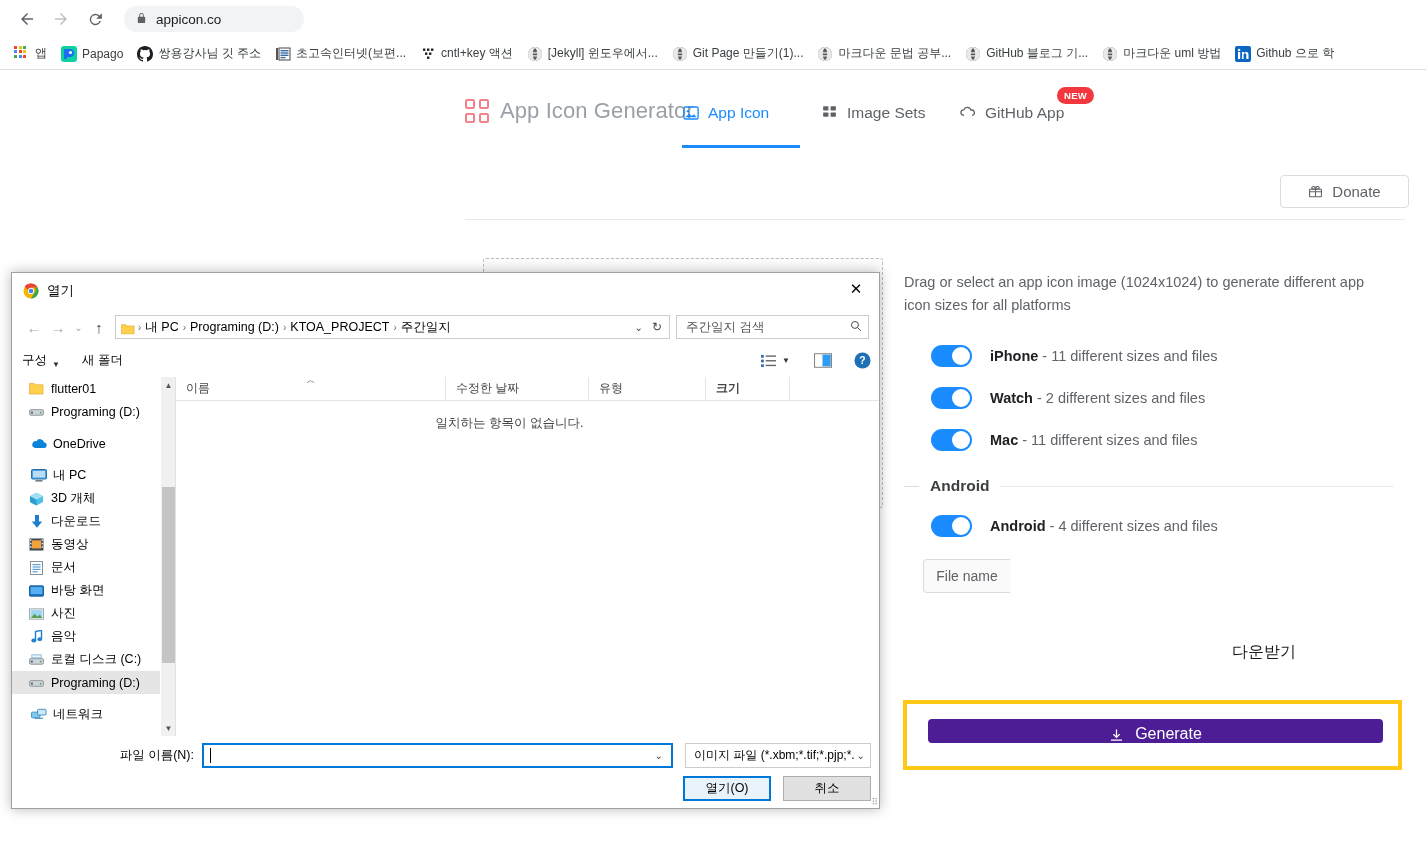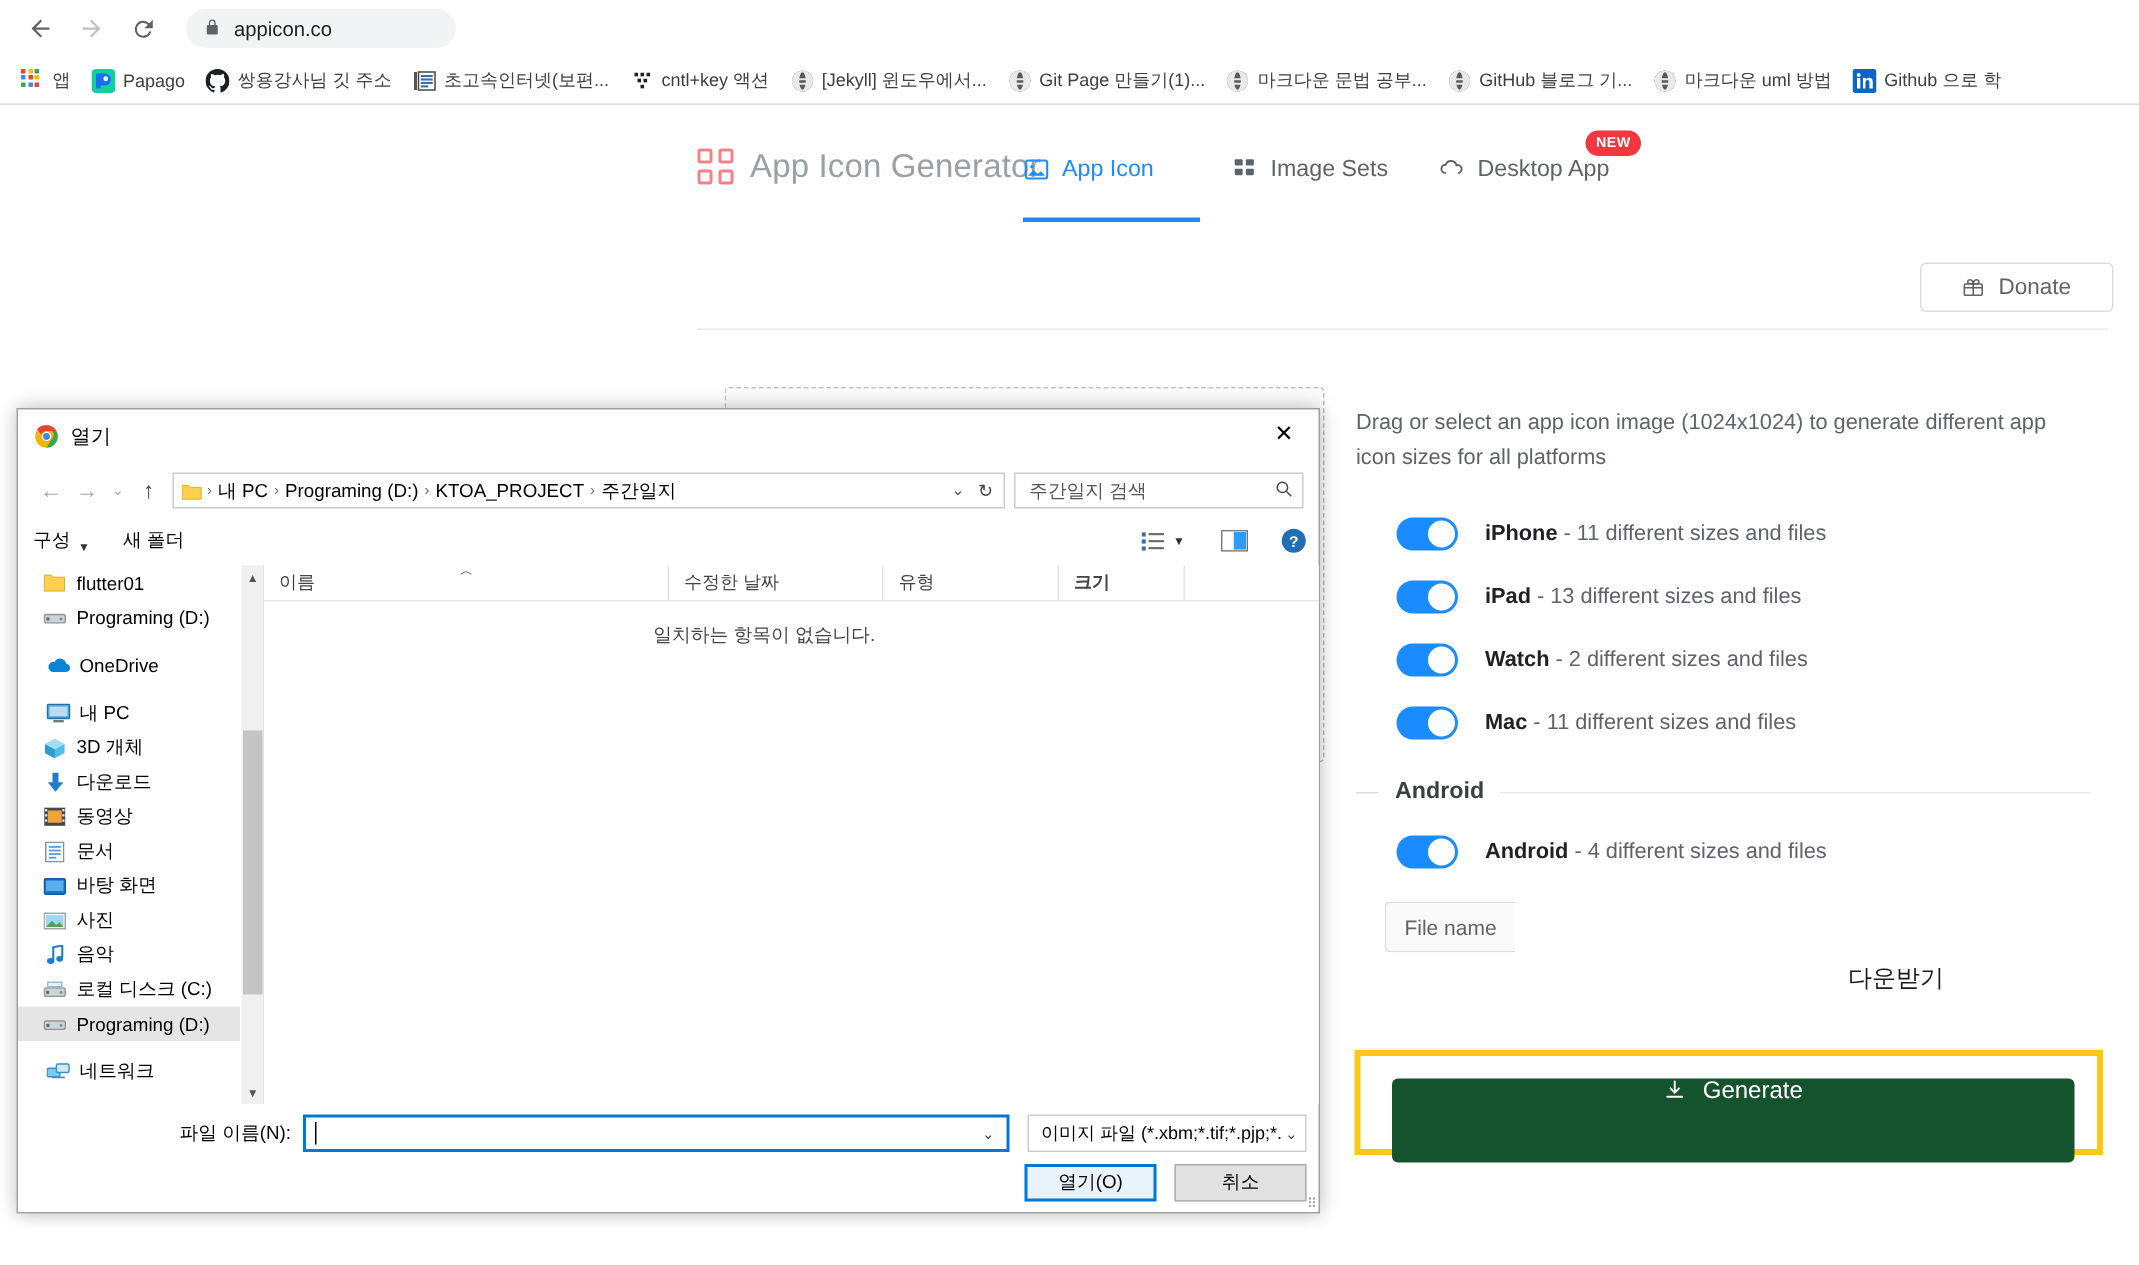--- a/index.html
+++ b/index.html
@@ -126,23 +126,23 @@
   #annot {
     position:absolute; left:1232px; top:571px; font-size:16px; color:#1a1a1a;
     font-family:"DejaVu Sans", sans-serif;
   }
 
   #genwrap {
     position:absolute; left:903px; top:629px; width:499px; height:70px;
     border:4px solid #ffc814; background:#fff;
   }
   #genbtn {
-    position:absolute; left:21px; top:15px; width:455px; height:56px;
-    background:#14532d; border-radius:4px; color:#fff;
-    display:flex; align-items:flex-start; justify-content:center; cursor:pointer;
+    position:absolute; left:21px; top:15px; width:455px; height:24px;
+    background:#4c1d95; border-radius:4px; color:#fff;
+    display:flex; align-items:flex-end; justify-content:center; cursor:pointer;
   }
   #genbtn .dl { width:15px; height:15px; margin-right:11px; }
   #genbtn .t { font-size:16px; }
 
   
   #dialog {
     position:absolute; left:11px; top:272px; width:869px; height:537px;
     background:#ffffff; border:1px solid #a0a0a0;
     box-shadow:0 0 12px rgba(0,0,0,.28);
     font-family:"Liberation Sans", sans-serif;
@@ -435,21 +435,21 @@
       </span>
       <span class="t">Image Sets</span>
     </div>
 
     <div class="tab" style="left:959px;width:135px;">
       <span class="ico">
         <svg width="18" height="18" viewBox="0 0 24 24" fill="none" stroke="#5f6368" stroke-width="1.7" stroke-linecap="round">
         <path d="M6 15a3.6 3.6 0 0 1 .4-7.2A5 5 0 0 1 16 8.2 3.4 3.4 0 0 1 18 15"></path>
           </svg>
       </span>
-      <span class="t">Desktop App</span>
+      <span class="t">GitHub App</span>
       <span class="newbadge" style="left:98px;top:-10px;">NEW</span>
     </div>
 
     <div id="headerline"></div>
 
     <div id="donate">
       <span class="gift">
         <svg width="15" height="15" viewBox="0 0 24 24" fill="none" stroke="#5f6368" stroke-width="1.7">
         <rect x="2.5" y="8.5" width="19" height="12" rx="1"></rect>
             <path d="M2.5 12.5h19M12 8.5v12"></path>
@@ -467,26 +467,20 @@
   <div id="rightcol">
     <div id="dropdesc">Drag or select an app icon image (1024x1024) to generate different app icon sizes for all platforms</div>
 
     <div class="fieldset">
 
       <div class="toggle-row">
         <span class="switch">
             <span class="knob"></span>
           </span>
         <span class="lbl"><b>iPhone</b><span> - 11 different sizes and files</span></span>
-      </div>
-      <div class="toggle-row">
-        <span class="switch">
-            <span class="knob"></span>
-          </span>
-        <span class="lbl"><b>iPad</b><span> - 13 different sizes and files</span></span>
       </div>
       <div class="toggle-row">
         <span class="switch">
             <span class="knob"></span>
           </span>
         <span class="lbl"><b>Watch</b><span> - 2 different sizes and files</span></span>
       </div>
       <div class="toggle-row">
         <span class="switch">
             <span class="knob"></span>

